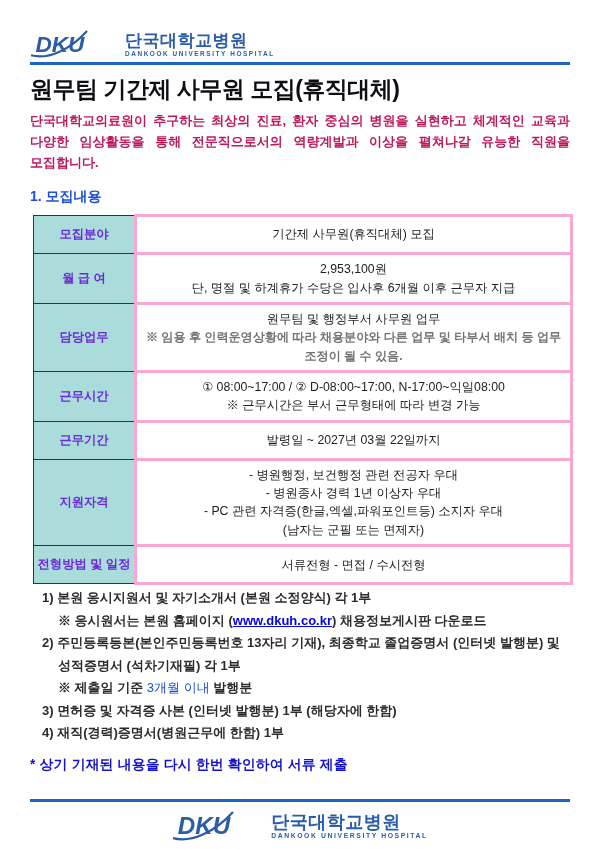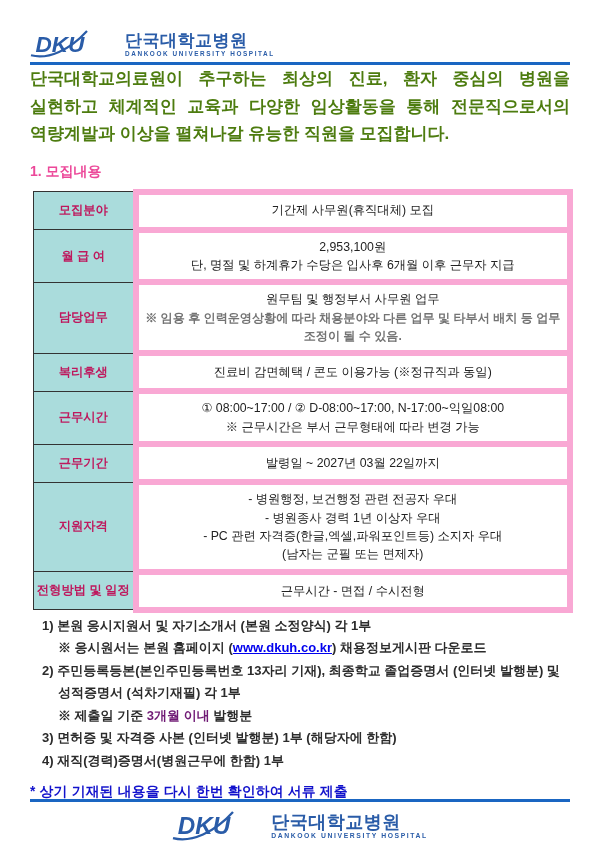--- a/index.html
+++ b/index.html
@@ -10,39 +10,39 @@
   
   .logo{ display:flex; align-items:flex-end; gap:5px; }
   .logo-mark{ display:block; }
   .logo-texts{ line-height:1; padding-bottom:1px;margin-left:32px; }
   .logo-ko{ font-size:17px; font-weight:bold; color:#2a5ca8; letter-spacing:0.5px; }
   .logo-en{ font-size:6.4px; font-weight:bold; color:#2a5ca8; letter-spacing:1.6px; margin-top:2px; }
   .rule{ height:3px; background:#1a66c2; margin-top:4px; }
 
   
   .doc-title{ font-size:23px; font-weight:bold; color:#0d0d14; margin:9px 0 5px 0; letter-spacing:-0.5px; }
-  .intro{ font-size:17px; font-weight:600; color:#4d7c0f; line-height:1.62; text-align:justify; word-break:keep-all; }
+  .intro{ font-size:13px; font-weight:600; color:#be185d; line-height:1.62; text-align:justify; word-break:keep-all; }
 
   
-  .sec-head{ font-size:14px; font-weight:bold; color:#ec4899; margin:15px 0 8px 0; }
+  .sec-head{ font-size:14px; font-weight:bold; color:#1d4ed8; margin:15px 0 8px 0; }
 
   
   table.recruit{ border-collapse:collapse; width:540px; margin-left:3px; border:1.5px solid #333; table-layout:fixed; }
-  table.recruit th{ width:102px; background:#aadcdc; border:1px solid #333; font-size:12.3px; font-weight:bold; color:#be185d; text-align:center; padding:10px 2px; white-space:nowrap; }
-  table.recruit td{ border:6px solid #f9a8d4; font-size:12.3px; color:#222; text-align:center; padding:5px 6px; line-height:1.5; }
+  table.recruit th{ width:102px; background:#aadcdc; border:1px solid #333; font-size:12.3px; font-weight:bold; color:#6d28d9; text-align:center; padding:10px 2px; white-space:nowrap; }
+  table.recruit td{ border:3px solid #f9a8d4; font-size:12.3px; color:#222; text-align:center; padding:5px 6px; line-height:1.5; }
   td .ln{ font-weight:500; }
   td .ln.bold{ font-weight:bold; font-size:12.1px; color:#737373; }
 
   
   .list{ margin-left:12px; }
   .item{ font-size:13px; font-weight:600; color:#2b2b2b; line-height:1.5; margin:3px 0; }
   .item.sub{ margin-left:16px; }
   .item.cont{ margin-left:16px; }
   .link{ color:#0000ee; text-decoration:underline; cursor:pointer; font-weight:600; }
-  .red{ color:#701a75; font-weight:bold; }
+  .red{ color:#1d4ed8; font-weight:normal; }
   .confirm{ font-size:13.8px; font-weight:bold; color:#1212cc; margin:13px 0 12px 0; letter-spacing:0.2px; }
 
   
   .footer{ position:absolute; left:30px; right:30px; bottom:0; }
   .footer-rule{ height:3.5px; background:#1a66c2; }
   .footer-logo{ display:flex; justify-content:center; align-items:flex-end; gap:5px; padding:9px 0 8px 0; }
 </style>
 </head>
 <body>
 
@@ -55,20 +55,21 @@
         <text x="6" y="24" font-family="Liberation Sans, sans-serif" font-style="italic" font-weight="bold" font-size="25" fill="#2a5ca8">DKU</text>
       </svg>
       <div class="logo-texts">
         <div class="logo-ko">단국대학교병원</div>
         <div class="logo-en">DANKOOK UNIVERSITY HOSPITAL</div>
       </div>
     </div>
     <div class="rule"></div>
   </div>
 
+  <h1 class="doc-title">원무팀 기간제 사무원 모집(휴직대체)</h1>
   <p class="intro">단국대학교의료원이 추구하는 최상의 진료, 환자 중심의 병원을 실현하고 체계적인 교육과 다양한 임상활동을 통해 전문직으로서의 역량계발과 이상을 펼쳐나갈 유능한 직원을 모집합니다.</p>
 
   <div class="sec-head">1. 모집내용</div>
   <table class="recruit">
     <tbody>
         <tr>
       <th>모집분야</th>
       <td>
             <div class="ln">기간제 사무원(휴직대체) 모집</div>
           </td>
@@ -81,26 +82,20 @@
       </td>
     </tr>
     <tr>
       <th>담당업무</th>
       <td>
         <div class="ln">원무팀 및 행정부서 사무원 업무</div>
         <div class="ln bold">※ 임용 후 인력운영상황에 따라 채용분야와 다른 업무 및 타부서 배치 등 업무 조정이 될 수 있음.</div>
       </td>
     </tr>
     <tr>
-      <th>복리후생</th>
-      <td>
-            <div class="ln">진료비 감면혜택 / 콘도 이용가능 (※정규직과 동일)</div>
-          </td>
-    </tr>
-    <tr>
       <th>근무시간</th>
       <td>
         <div class="ln">① 08:00~17:00 / ② D-08:00~17:00, N-17:00~익일08:00</div>
         <div class="ln">※ 근무시간은 부서 근무형태에 따라 변경 가능</div>
       </td>
     </tr>
     <tr>
       <th>근무기간</th>
       <td>
             <div class="ln">발령일 ~ 2027년 03월 22일까지</div>
@@ -111,21 +106,21 @@
       <td>
         <div class="ln">- 병원행정, 보건행정 관련 전공자 우대</div>
         <div class="ln">- 병원종사 경력 1년 이상자 우대</div>
         <div class="ln">- PC 관련 자격증(한글,엑셀,파워포인트등) 소지자 우대</div>
         <div class="ln">(남자는 군필 또는 면제자)</div>
       </td>
     </tr>
     <tr>
       <th>전형방법 및 일정</th>
       <td>
-            <div class="ln">근무시간 - 면접  /  수시전형</div>
+            <div class="ln">서류전형 - 면접  /  수시전형</div>
           </td>
     </tr>
   </tbody>
     </table>
 
   <div class="list">
     <div class="item">1) 본원 응시지원서 및 자기소개서 (본원 소정양식) 각 1부</div>
     <div class="item sub">
       <span>※ 응시원서는 본원 홈페이지 (</span><a class="link">www.dkuh.co.kr</a><span>) 채용정보게시판 다운로드</span>
     </div>

